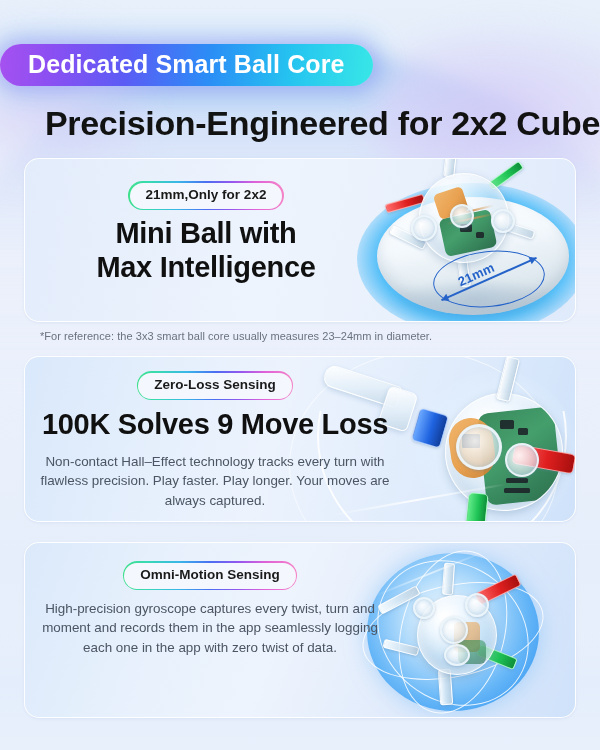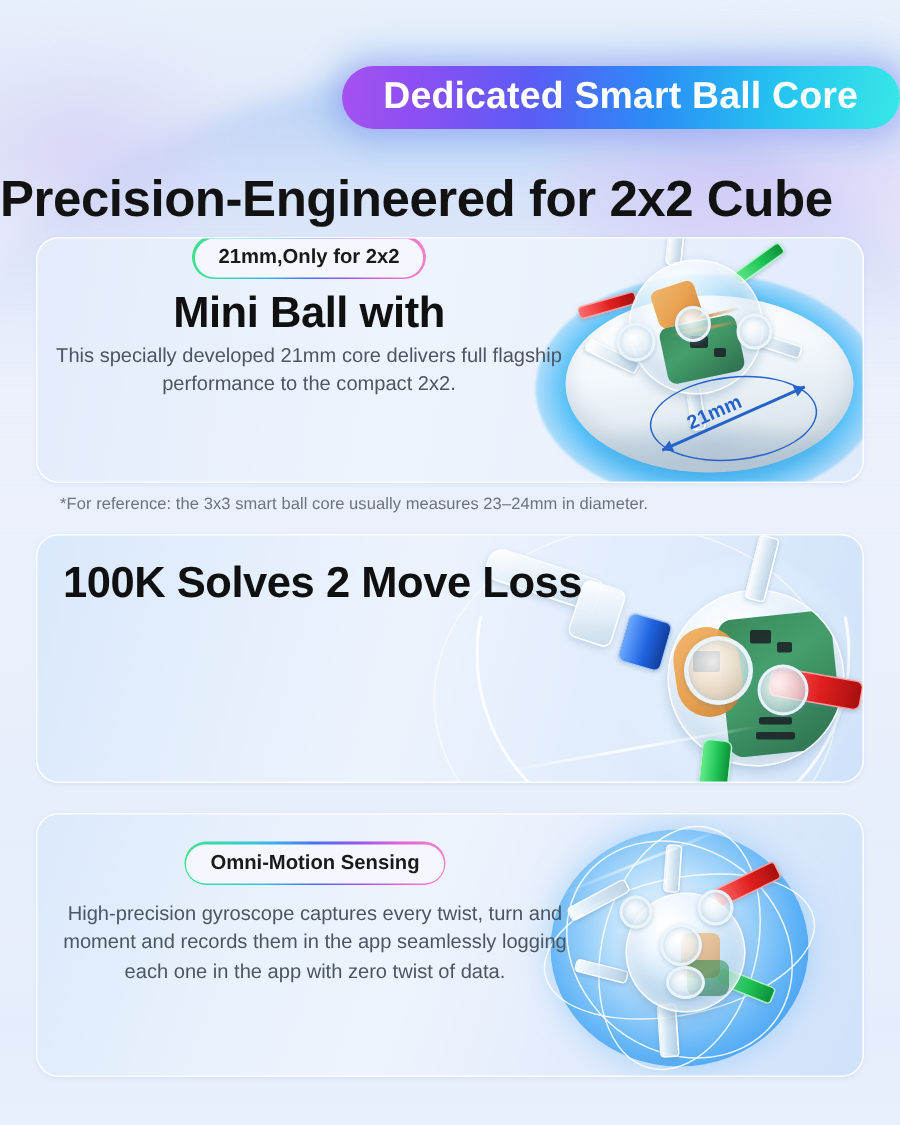--- a/index.html
+++ b/index.html
@@ -68,21 +68,21 @@
     background: linear-gradient(180deg,
         rgba(231,239,252,0) 0%,
         rgba(226,236,251,0.75) 45%,
         rgba(232,240,252,1) 100%);
   }
 
   
   .hero-badge-wrap {
     position: absolute;
     left: 0; right: 0; top: 44px;
-    display: flex; justify-content: flex-end;
+    display: flex; justify-content: flex-start;
     z-index: 6;
   }
   .hero-badge {
     position: relative;
     padding: 7px 28px 9px;
     border-radius: 999px;
     background: linear-gradient(95deg,
         #a651f0 0%,
         #8b4ff2 14%,
         #5b5cf5 34%,
@@ -95,22 +95,22 @@
     letter-spacing: 0.1px;
     line-height: 1.05;
     white-space: nowrap;
     box-shadow: 0 0 18px 6px rgba(140,110,245,0.33),
                 0 0 26px 10px rgba(70,200,235,0.22);
   }
 
   
   .hero-title {
     position: absolute;
-    left: 0; right: 0; top: 114px;
-    text-align: left;
+    left: 0; right: 0; top: 104px;
+    text-align: right;
     font-size: 34px;
     font-weight: 700;
     color: #121212;
     letter-spacing: -0.3px;
     z-index: 5;
   }
 
   
   .cards {
     position: absolute;
@@ -185,21 +185,21 @@
   }
 
   .card-p {
     font-size: 13.4px;
     line-height: 1.46;
     color: #4b5563;
     font-weight: 400;
   }
 
   
-  .c1-text { padding-top: 0; padding-right: 196px; padding-left: 8px; }
+  .c1-text { padding-top: 24px; padding-right: 196px; padding-left: 8px; }
   .c1-text .pill-host { margin-bottom: 8px; }
   .c1-text .card-h2 { margin-bottom: 0; }
 
   .c2-text { padding-top: 16px; padding-right: 176px; padding-left: 6px; }
   .c2-text .pill-host { margin-bottom: 9px; }
   .c2-text .card-h2 { margin-bottom: 10px; }
 
   .c3-text { padding-top: 20px; padding-right: 186px; padding-left: 6px; }
   .c3-text .pill-host { margin-bottom: 10px; }
   .c3-text .card-h2 { margin-bottom: 10px; }
@@ -443,22 +443,22 @@
       <div class="dim-arrow"></div>
       <div class="dim-label">21mm</div>
     </div>
 
     <div class="card-text c1-text">
       <span class="pill-host">
         <span class="pill">21mm,Only for 2x2</span>
       </span>
       <div class="card-h2">
         <div>Mini Ball with</div>
+        <div>Max Intelligence</div>
       </div>
-      <p class="card-p">This specially developed 21mm core delivers full flagship performance to the compact 2x2.</p>
     </div>
   </div>
 
   <div class="card card-2">
 
     <div class="art c2-art">
       <div class="c2-halo"></div>
       <div class="swoosh" style="left:6px;  top:-38px; width:250px; height:250px; border-color:rgba(255,255,255,0.85); border-width:2px; clip-path: inset(40% 0 0 0);"></div>
       <div class="swoosh" style="left:-22px; top:2px;  width:270px; height:230px; border-color:rgba(255,255,255,0.6);"></div>
 
@@ -481,21 +481,25 @@
         <div class="axle red" style="left:74px;  top:66px;  width:62px; height:20px; transform:rotate(10deg); border-radius:5px;"></div>
         <div class="axle green" style="left:28px;  top:110px; width:20px; height:34px; transform:rotate(6deg);  border-radius:5px;"></div>
         <div class="axle" style="left:62px;  top:-26px; width:14px; height:44px; transform:rotate(14deg);"></div>
         <div class="ring" style="left:66px; top:60px; width:34px; height:34px;"></div>
       </div>
 
       <div class="glint" style="left:16px; top:150px; width:180px; transform:rotate(-10deg);"></div>
     </div>
 
     <div class="card-text c2-text">
-      <div class="card-h2">100K Solves  2 Move Loss</div>
+      <span class="pill-host">
+        <span class="pill">Zero-Loss Sensing</span>
+      </span>
+      <div class="card-h2">100K Solves  9 Move Loss</div>
+      <p class="card-p">Non-contact Hall–Effect technology tracks every turn with flawless precision. Play faster. Play longer. Your moves are always captured.</p>
     </div>
   </div>
 
   <div class="card card-3">
 
     <div class="art c3-art">
       <div class="globe"></div>
       <div class="orbit" style="left:4px;  top:44px; width:184px; height:92px;  transform:rotate(-12deg);"></div>
       <div class="orbit" style="left:44px; top:8px;  width:104px; height:166px; transform:rotate(14deg);"></div>
       <div class="orbit" style="left:16px; top:24px; width:160px; height:136px; transform:rotate(38deg);"></div>

